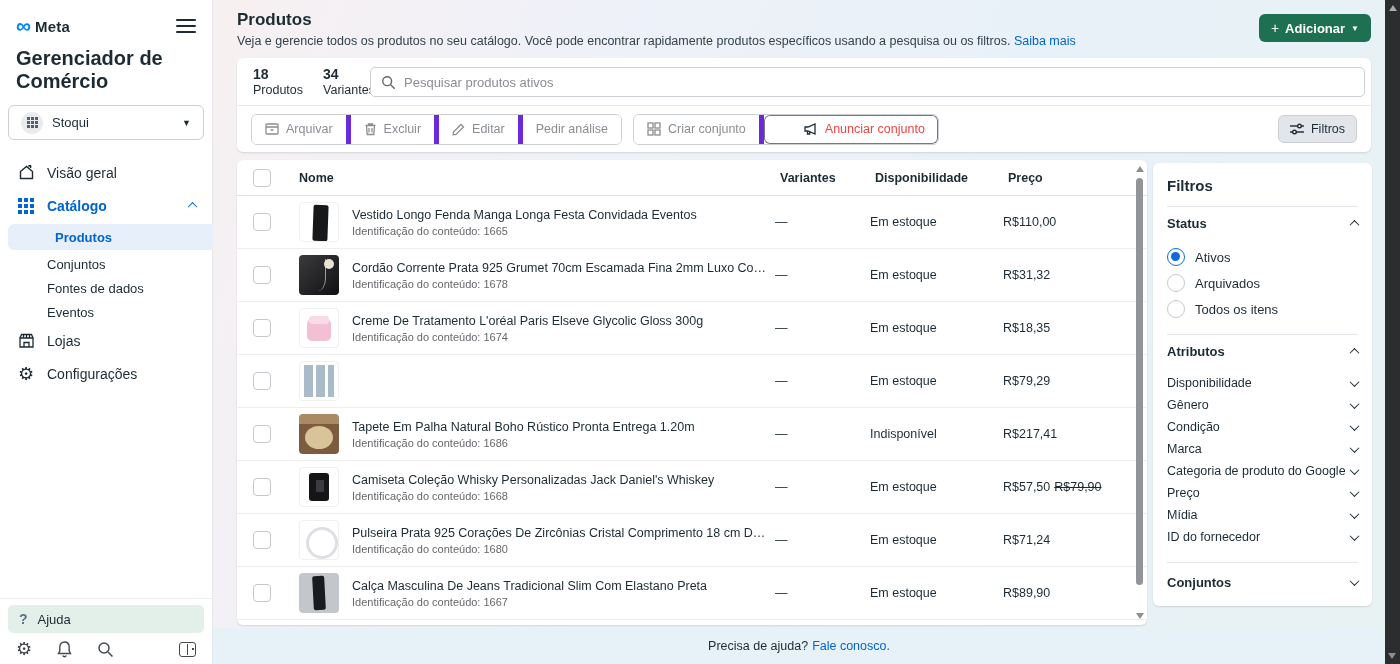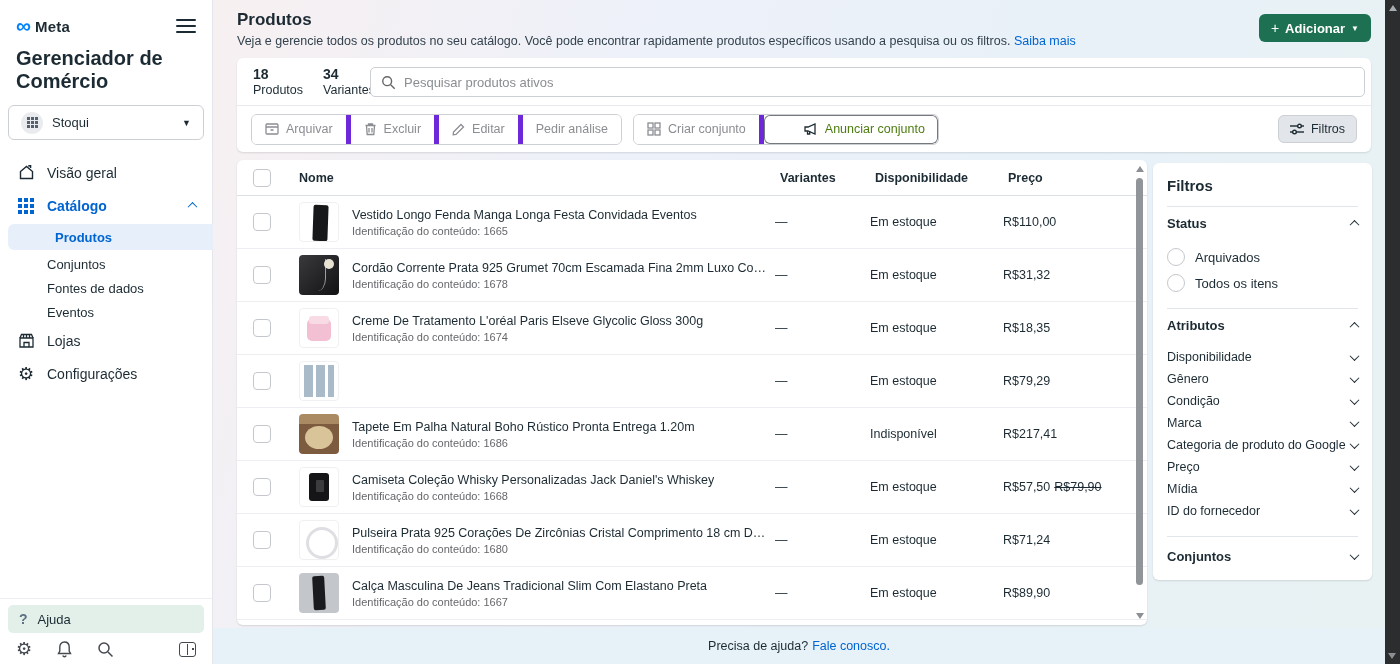--- a/index.html
+++ b/index.html
@@ -58,21 +58,21 @@
   .count-lbl { font-size:12.5px; }
   .search-box { position:absolute; left:133px; right:6px; top:9px; height:30px; border:1px solid #ccd0d5; border-radius:5px; display:flex; align-items:center; padding:0 10px; gap:8px; background:#fff; }
   .search-box input { border:none; outline:none; flex:1; font-size:13px; font-family:inherit; color:#1c2b33; background:transparent; }
   .search-box input::placeholder { color:#8a8d91; }
   .toolbar-row { height:47px; border-top:1px solid #e7e9ec; display:flex; align-items:center; padding:0 14px; position:relative; }
   .seg-group { display:flex; border:1px solid #ccd0d5; border-radius:6px; overflow:hidden; background:#fff; }
   .seg-btn { display:flex; align-items:center; gap:7px; height:29px; padding:0 13px; font-size:12.5px; background:#fff; border:none; border-right:5px solid #6d28d9; cursor:default; font-family:inherit; }
   .seg-btn:last-child { border-right:none;justify-content:center; }
   .seg-btn.disabled { color:#8a8d91; }
   .group2 { margin-left:11px; }
-  .seg-btn.enabled { color:#4d7c0f; cursor:pointer; box-shadow:inset 0 0 0 1px #75797e; border-radius:6px;padding-left:39px; }
+  .seg-btn.enabled { color:#ef4444; cursor:pointer; box-shadow:inset 0 0 0 1px #75797e; border-radius:6px;padding-left:39px; }
   .filters-btn { position:absolute; right:14px; display:flex; align-items:center; gap:7px; height:28px; padding:0 11px; background:#e2e5e9; border:1px solid #ccd0d5; border-radius:6px; font-size:12.5px; color:#1c2b33; cursor:pointer; font-family:inherit; }
 
   
   .table-card { position:absolute; left:24px; top:160px; width:910px; height:465px; overflow:hidden; }
   .thead { display:grid; grid-template-columns:46px 1fr 95px 125px 135px; align-items:center; height:36px; padding:0 20px 0 16px; border-bottom:1px solid #dcdfe3; font-weight:700; font-size:12.5px; }
   .trow { display:grid; grid-template-columns:46px 1fr 95px 125px 135px; align-items:center; height:53px; padding:0 25px 0 16px; border-bottom:1px solid #eceef1; font-size:12.5px; background:#fff; cursor:pointer; }
   .cb { width:18px; height:18px; border:1px solid #c4c8cd; border-radius:4px; background:#fff; cursor:pointer; }
   .namecell { display:flex; align-items:center; gap:13px; overflow:hidden; }
   .pname { font-size:12.5px; white-space:nowrap; overflow:hidden; text-overflow:ellipsis; }
   .pid { font-size:11px; color:#65676b; margin-top:3px; }
@@ -481,20 +481,24 @@
     </div>
 
     <div class="card filter-card">
       <div class="f-title">Filtros</div>
 
       <div class="f-section-head first">
         <span>Status</span>
         <span class="chev up"></span>
       </div>
       <div class="status-opts">
+  <div class="radio-row">
+    <span class="radio sel"></span>
+    <span class="radio-lbl">Ativos</span>
+  </div>
 
   <div class="radio-row">
     <span class="radio"></span>
     <span class="radio-lbl">Arquivados</span>
   </div>
 
   <div class="radio-row">
     <span class="radio"></span>
     <span class="radio-lbl">Todos os itens</span>
   </div>

